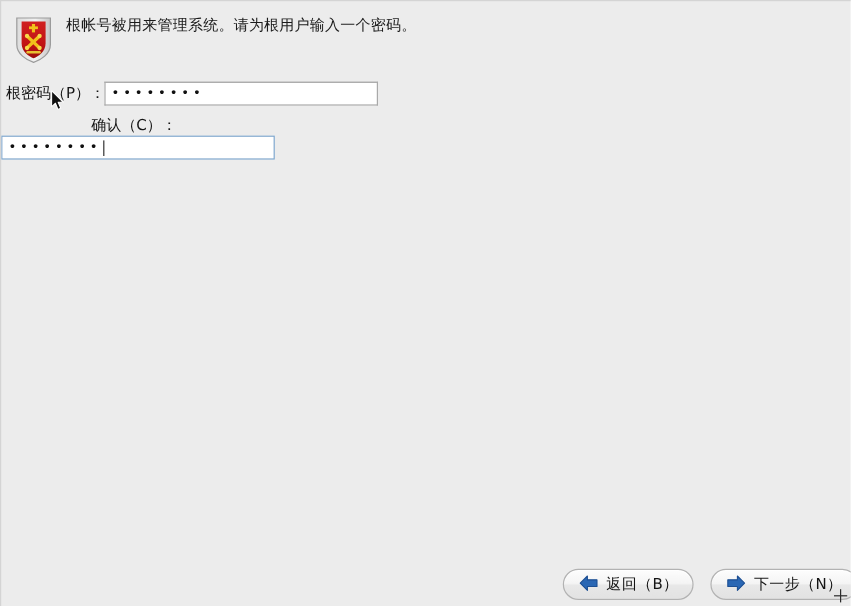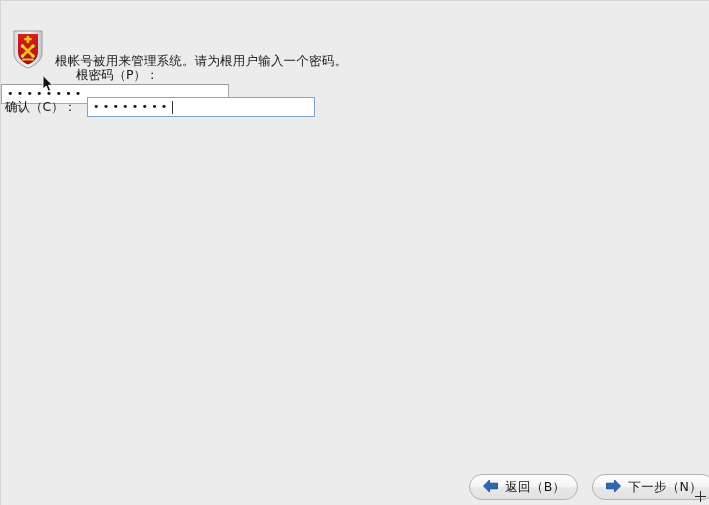--- a/index.html
+++ b/index.html
@@ -18,25 +18,25 @@
     overflow: hidden;
     box-sizing: border-box;
     border-top: 1px solid #d4d4d4;
     border-left: 1px solid #d4d4d4;
   }
 
   
   .header-row {
     position: absolute;
     left: 8px;
-    top: 24px;
+    top: 12px;
     width: 690px;
     height: 44px;
     display: flex;
-    align-items: flex-end;
+    align-items: flex-start;
   }
   .crest {
     width: 34px;
     height: 40px;
     position: relative;
     flex: 0 0 auto;
     margin-left: 2px;
   }
   .crest svg { display: block; }
 
@@ -50,22 +50,22 @@
   }
 
   
   .form-row {
     position: absolute;
     left: 0;
     height: 22px;
     display: flex;
     align-items: center;
   }
-  #row-password { top: 66px; flex-direction: column; }
-  #row-confirm  { top: 95px; }
+  #row-password { top: 66px; }
+  #row-confirm  { top: 95px; flex-direction: column; }
 
   .field-label {
     width: 86px;
     padding-left: 4px;
     box-sizing: border-box;
     font-size: 12.5px;
     color: #141414;
     white-space: nowrap;
     text-align: left;
   }

